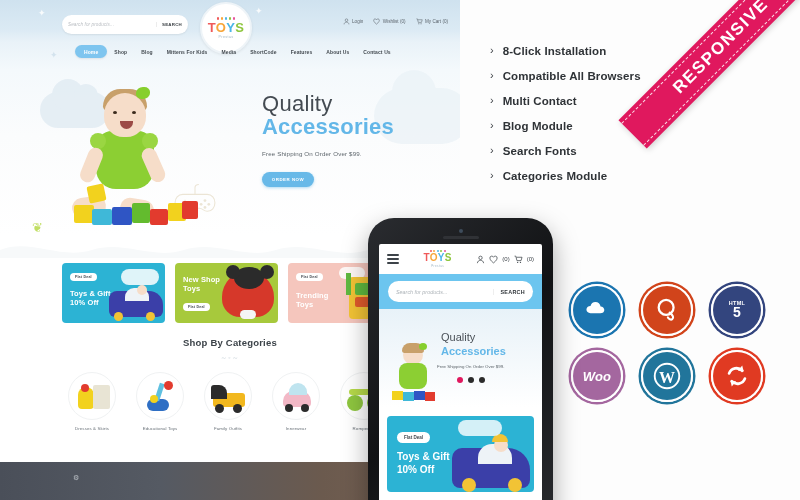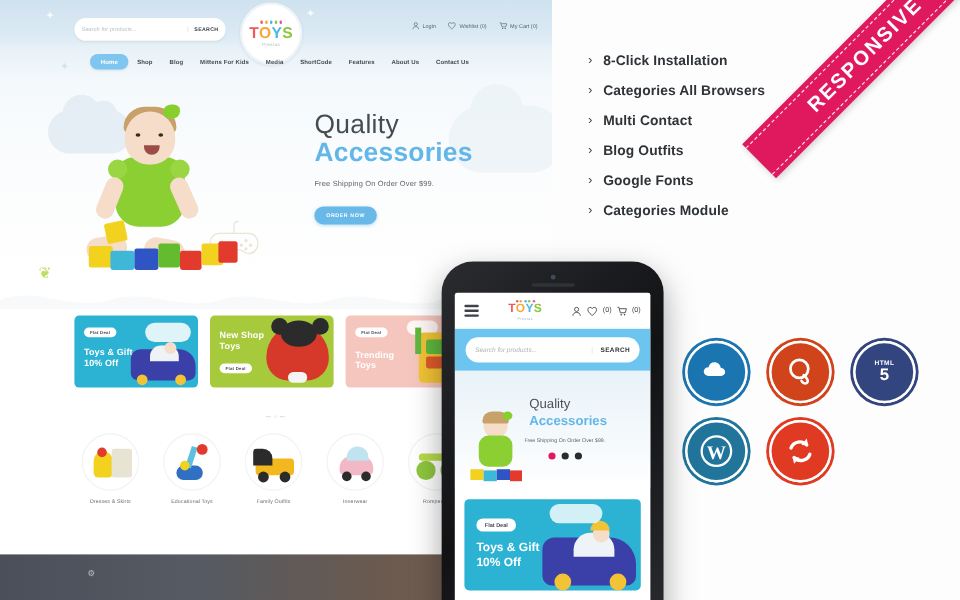--- a/index.html
+++ b/index.html
@@ -397,20 +397,21 @@
         </div>
         <div class="pcloud" style="right:26px;top:4px;width:26px;height:12px"></div>
         <div style="position:absolute;right:4px;top:14px;width:38px;height:42px;border-radius:4px;background:#f2c335"></div>
         <div style="position:absolute;right:8px;top:20px;width:28px;height:12px;background:#5fb83f;border-radius:2px"></div>
         <div style="position:absolute;right:8px;top:34px;width:28px;height:10px;background:#e05a2b;border-radius:2px"></div>
         <div style="position:absolute;right:40px;top:10px;width:5px;height:22px;background:#5fb83f"></div>
       </div>
     </div>
 
     <div class="cats">
+      <h3>Shop By Categories</h3>
       <div class="cat-orn">～◦～</div>
       <div class="cat-row">
         <div class="cat">
           <div class="circ">
             <div style="position:absolute;left:9px;top:14px;width:16px;height:22px;border-radius:8px 8px 4px 4px;background:#f2d21e"></div>
             <div style="position:absolute;left:24px;top:12px;width:17px;height:24px;background:#e8e4d4;border-radius:2px"></div>
             <div style="position:absolute;left:12px;top:11px;width:8px;height:8px;border-radius:50%;background:#e23b2e"></div>
           </div>
           <div class="clabel">Dresses &amp; Skirts</div>
         </div>
@@ -463,33 +464,33 @@
 
   <div class="right">
 
     <div class="feats">
       <div class="feat">
         <span class="chev">›</span>
         <span class="flbl">8-Click Installation</span>
       </div>
       <div class="feat">
         <span class="chev">›</span>
-        <span class="flbl">Categories All Browsers</span>
+        <span class="flbl">Compatible All Browsers</span>
       </div>
       <div class="feat">
         <span class="chev">›</span>
         <span class="flbl">Multi Contact</span>
       </div>
       <div class="feat">
         <span class="chev">›</span>
-        <span class="flbl">Blog Outfits</span>
+        <span class="flbl">Blog Module</span>
       </div>
       <div class="feat">
         <span class="chev">›</span>
-        <span class="flbl">Google Fonts</span>
+        <span class="flbl">Search Fonts</span>
       </div>
       <div class="feat">
         <span class="chev">›</span>
         <span class="flbl">Categories Module</span>
       </div>
     </div>
 
     <div class="badges">
       <div class="tb">
         <div class="ring" style="color:#1b75b0">
@@ -510,20 +511,27 @@
           </div>
         </div>
       </div>
       <div class="tb">
         <div class="ring" style="color:#33457e">
           <div class="inner">
             <div style="display:flex;flex-direction:column;align-items:center;line-height:1">
               <span style="color:#fff;font-size:5.5px;font-weight:700;letter-spacing:.3px">HTML</span>
               <span style="color:#fff;font-size:14px;font-weight:700;margin-top:-1px">5</span>
             </div>
+          </div>
+        </div>
+      </div>
+      <div class="tb">
+        <div class="ring" style="color:#a4679f">
+          <div class="inner">
+            <span class="glyph" style="font-size:13px;font-style:italic">Woo</span>
           </div>
         </div>
       </div>
       <div class="tb">
         <div class="ring" style="color:#21759b">
           <div class="inner">
             <svg width="34" height="34" viewBox="0 0 36 36">
               <circle cx="18" cy="18" r="13" fill="none" stroke="#fff" stroke-width="2"></circle>
               <text x="18" y="25" font-size="17" font-weight="700" fill="#fff" text-anchor="middle" font-family="Liberation Serif, serif">W</text>
             </svg>

